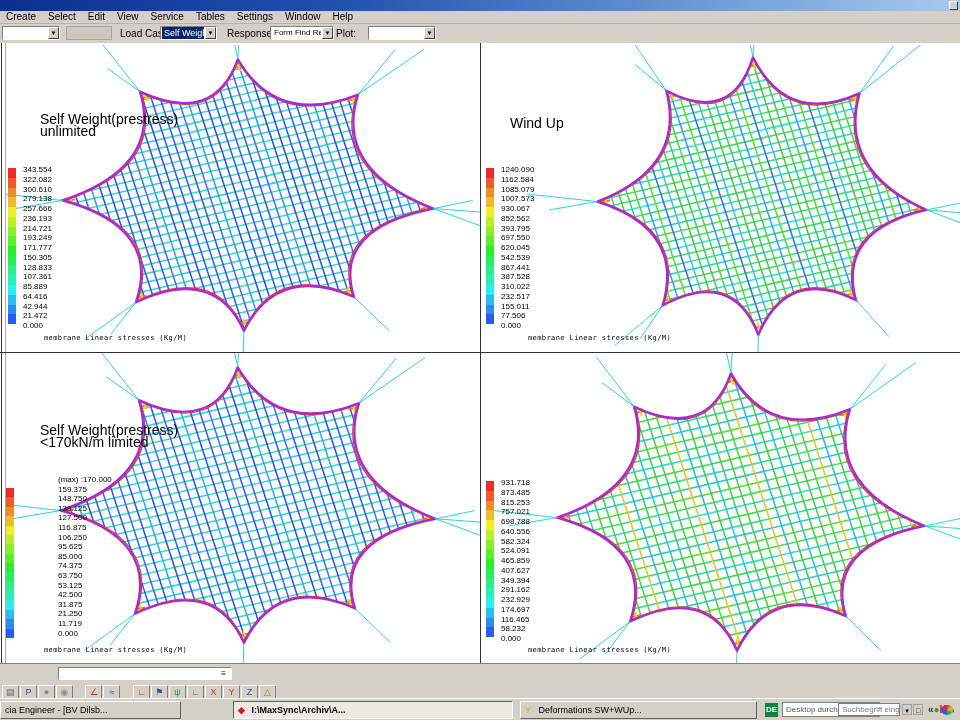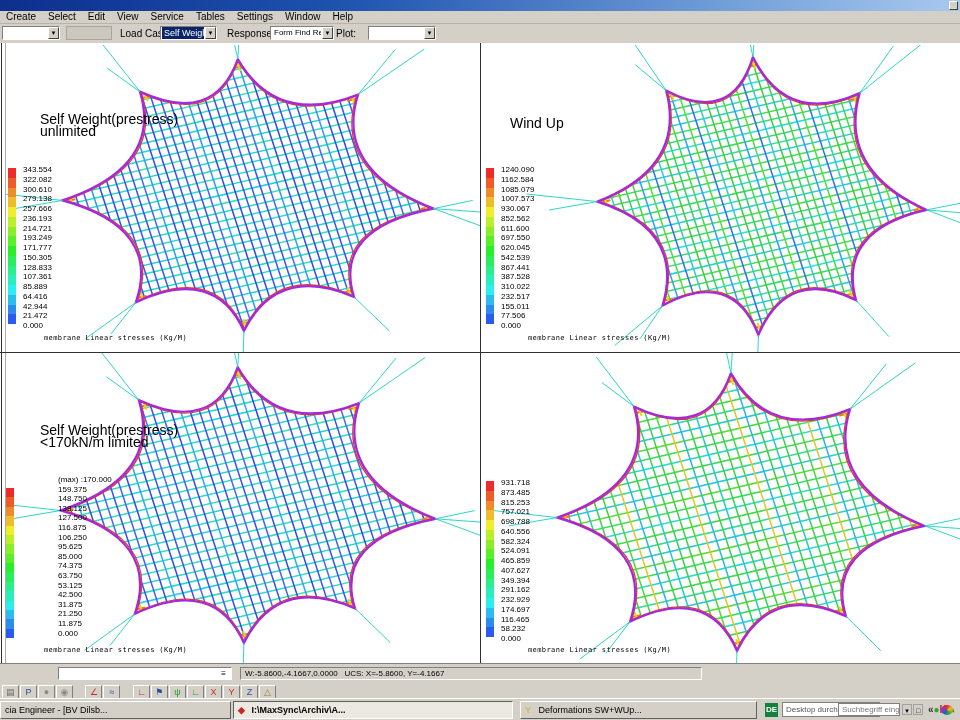--- a/index.html
+++ b/index.html
@@ -743,21 +743,21 @@
             <div class="seg" style="background: rgb(43, 140, 238);"></div>
             <div class="seg" style="background: rgb(43, 91, 238);"></div>
           </div>
         <div class="labels">
             <div>1240.090</div>
             <div>1162.584</div>
             <div>1085.079</div>
             <div>1007.573</div>
             <div>930.067</div>
             <div>852.562</div>
-            <div>611.600</div>
+            <div>393.795</div>
             <div>697.550</div>
             <div>620.045</div>
             <div>542.539</div>
             <div>867.441</div>
             <div>387.528</div>
             <div>310.022</div>
             <div>232.517</div>
             <div>155.011</div>
             <div>77.506</div>
             <div>0.000</div>
@@ -1062,21 +1062,21 @@
             <div>116.875</div>
             <div>106.250</div>
             <div>95.625</div>
             <div>85.000</div>
             <div>74.375</div>
             <div>63.750</div>
             <div>53.125</div>
             <div>42.500</div>
             <div>31.875</div>
             <div>21.250</div>
-            <div>11.875</div>
+            <div>11.719</div>
             <div>0.000</div>
           </div>
       </div>
       <div class="qcaption" style="left:38px;top:293px;">membrane Linear stresses (Kg/M)</div>
     </div>
 
     <div class="quad" style="left:481px;top:310px;width:479px;height:310px;">
       <svg id="m3" class="mesh" width="479" height="310" viewBox="0 0 479 310">
           <defs>
             <clipPath id="clip3">
@@ -1367,31 +1367,30 @@
           </div>
       </div>
       <div class="qcaption" style="left:47px;top:293px;">membrane Linear stresses (Kg/M)</div>
     </div>
   </div>
 
   <div class="statusrow">
     <span class="mruinput">
       <span class="lines">≡</span>
     </span>
-    <span class="statuspanel">W:-5.8600,-4.1667,0.0000   UCS: X=-5.8600, Y=-4.1667</span>
   </div>
 
   <div class="icontb">
     <span class="tgroup"><span class="tbtn" style="color: rgb(106, 106, 106);">▤</span><span class="tbtn" style="color: rgb(42, 77, 160);">P</span><span class="tbtn" style="color: rgb(138, 138, 138);">●</span><span class="tbtn" style="color: rgb(138, 138, 138);">◉</span></span>
     <span class="tgroup"><span class="tbtn" style="color: rgb(194, 48, 48);">∠</span><span class="tbtn" style="color: rgb(42, 77, 160);">≈</span></span>
     <span class="tgroup"><span class="tbtn" style="color: rgb(194, 48, 48);">∟</span><span class="tbtn" style="color: rgb(42, 77, 160);">⚑</span><span class="tbtn" style="color: rgb(31, 159, 47);">ψ</span><span class="tbtn" style="color: rgb(31, 159, 47);">∟</span><span class="tbtn" style="color: rgb(194, 48, 48);">X</span><span class="tbtn" style="color: rgb(194, 48, 48);">Y</span><span class="tbtn" style="color: rgb(42, 77, 160);">Z</span><span class="tbtn" style="color: rgb(159, 127, 47);">△</span></span>
   </div>
 
   <div class="taskbar">
-    <span class="task" style="left:0px;width:231px;">
+    <span class="task" style="left:0px;width:181px;">
       <span>cia Engineer - [BV Dilsb...</span>
     </span>
     <span class="task active" style="left:233px;width:280px;">
       <span class="ticon" style="color:#d02020;">◆</span>
       <span>I:\MaxSync\Archiv\A...</span>
     </span>
     <span class="task" style="left:520px;width:237px;">
       <span class="ticon" style="color:#e0b010;">Y</span>
       <span>Deformations SW+WUp...</span>
     </span>

